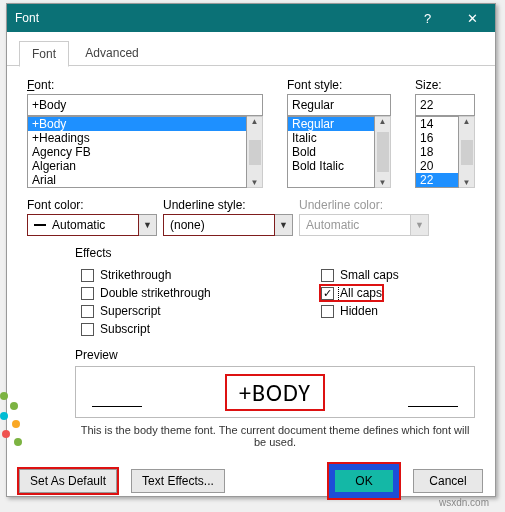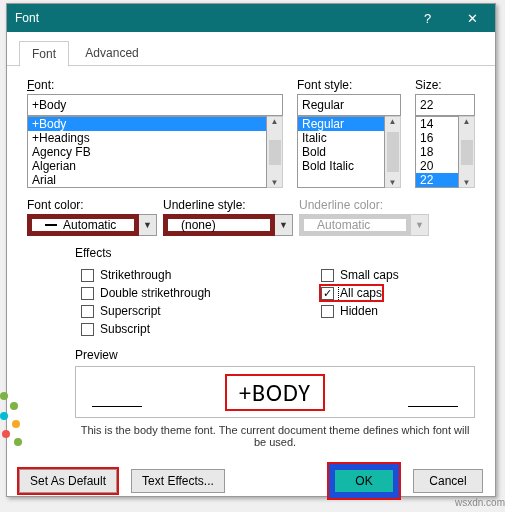--- a/index.html
+++ b/index.html
@@ -8,35 +8,35 @@
 .titlebar { background: #0b7176; height: 28px; display: flex; align-items: center; padding-left: 8px; color: #fff; font-size: 12px; }
 .titlebar-text { flex: 1; }
 .titlebar-btns { display: flex; height: 100%; }
 .titlebar-btn { width: 45px; display: flex; align-items: center; justify-content: center; color: #fff; font-size: 13px; }
 .content { display: flex; flex-direction: column; height: calc(100% - 28px); }
 .tabs { margin: 8px 16px 0 12px; }
 .tab { display: inline-block; padding: 5px 12px; font-size: 12px; color: #444; border: 1px solid transparent; border-bottom: none; }
 .tab.active { background: #fff; border: 1px solid #ccc; border-bottom: 1px solid #fff; position: relative; top: 1px; }
 .tabstrip-border { border-bottom: 1px solid #ccc; margin-top: -1px; }
 .pane { padding: 12px 20px 8px 20px; flex: 1; display: flex; flex-direction: column; }
-.row { display: flex; gap: 14px; }
+.row { display: flex; gap: 24px; }
 .col { display: flex; flex-direction: column; }
 .col-font { flex: 1; } .col-style { width: 104px; } .col-size { width: 60px; }
 .lbl { font-size: 12px; margin-bottom: 2px; text-decoration: underline; text-decoration-color: transparent; }
 .lbl .u { text-decoration: underline; }
 .textfield { width: 100%; height: 22px; border: 1px solid #999; padding: 2px 4px; font-size: 12px; font-family: inherit; }
 .listwrap { display: flex; }
 .listbox { border: 1px solid #999; height: 72px; overflow-y: hidden; background: #fff; font-size: 12px; flex: 1; }
 .listbox .opt { padding: 0 4px; height: 14px; line-height: 14px; white-space: nowrap; }
 .listbox .opt.sel { background: #1e90ff; color: #fff; }
 .scroll { width: 16px; background: #e8e8e8; border: 1px solid #ccc; border-left: none; display: flex; flex-direction: column; align-items: center; justify-content: space-between; font-size: 8px; color: #555; }
 .scroll-thumb { background: #cfcfcf; width: 12px; flex: 0 0 25px; margin: 1px 0; }
 .row2 { display: flex; gap: 6px; margin-top: 10px; }
 .dropdown { display: flex; }
-.dropdown-box { border: 5px solid #7f1d1d; height: 22px; padding: 2px 13px; font-size: 12px; background: #fff; flex: 1; display: flex; align-items: center; }
+.dropdown-box { border: 1px solid #7f1d1d; height: 22px; padding: 2px 6px; font-size: 12px; background: #fff; flex: 1; display: flex; align-items: center; }
 .dropdown-btn { width: 18px; border: 1px solid #999; border-left: none; background: #e8e8e8; display: flex; align-items: center; justify-content: center; font-size: 9px; color: #333; }
 .disabled { color: #999; }
 .dropdown.disabled .dropdown-box, .dropdown.disabled .dropdown-btn { color: #999; border-color: #ccc; }
 .groupbox { margin-top: 10px; margin-left: 48px; }
 .gb-label { font-size: 12px; margin-bottom: 4px; }
 .gb-body { display: flex; }
 .gb-left { flex: 1; display: flex; flex-direction: column; gap: 4px; padding: 4px 0 2px 6px; }
 .gb-right { width: 160px; display: flex; flex-direction: column; gap: 4px; padding: 4px 0 2px 6px; }
 .chk { display: flex; align-items: center; gap: 6px; font-size: 12px; }
 .chk .box { width: 13px; height: 13px; border: 1px solid #555; display: flex; align-items: center; justify-content: center; font-size: 10px; line-height: 1; background: #fff; }
@@ -44,21 +44,21 @@
 .focusrect { outline: 1px dotted #000; outline-offset: 1px; }
 .preview-box { border: 1px solid #bbb; height: 52px; margin-top: 4px; display: flex; align-items: center; justify-content: center; font-size: 24px; font-family: Calibri, sans-serif; letter-spacing: 1px; position: relative; }
 .preview-underline { position: absolute; bottom: 10px; height: 1px; background: #000; width: 50px; }
 .preview-underline.left { left: 16px; } .preview-underline.right { right: 16px; }
 .hint { font-size: 11px; color: #333; margin-top: 6px; text-align: center; }
 .footer { display: flex; gap: 14px; padding: 8px 12px; align-items: center; }
 .btn { border: 1px solid #999; background: #e8e8e8; padding: 4px 10px; font-size: 12px; font-family: inherit; min-width: 70px; text-align: center; }
 .btn.ok { background: #14b8a6; border: 6px solid #1d4ed8; display:inline-block; }
 .highlight-red { outline: 2px solid #d11; outline-offset: 0; }
 .spacer { flex: 1; }
-.watermark { position: absolute; right: 0; bottom: 4px; font-size: 10px; color: #888; }
+.watermark { position: absolute; right: 16px; bottom: 4px; font-size: 10px; color: #888; }
 .logo-dots { position: absolute; left: -2px; bottom: 60px; width: 36px; height: 70px; }
 .logo-dots .d { position: absolute; width: 8px; height: 8px; border-radius: 50%; }
 </style>
 </head>
 <body>
 
 <div class="dialog">
 
   <div class="titlebar">
     <span class="titlebar-text">Font</span>

